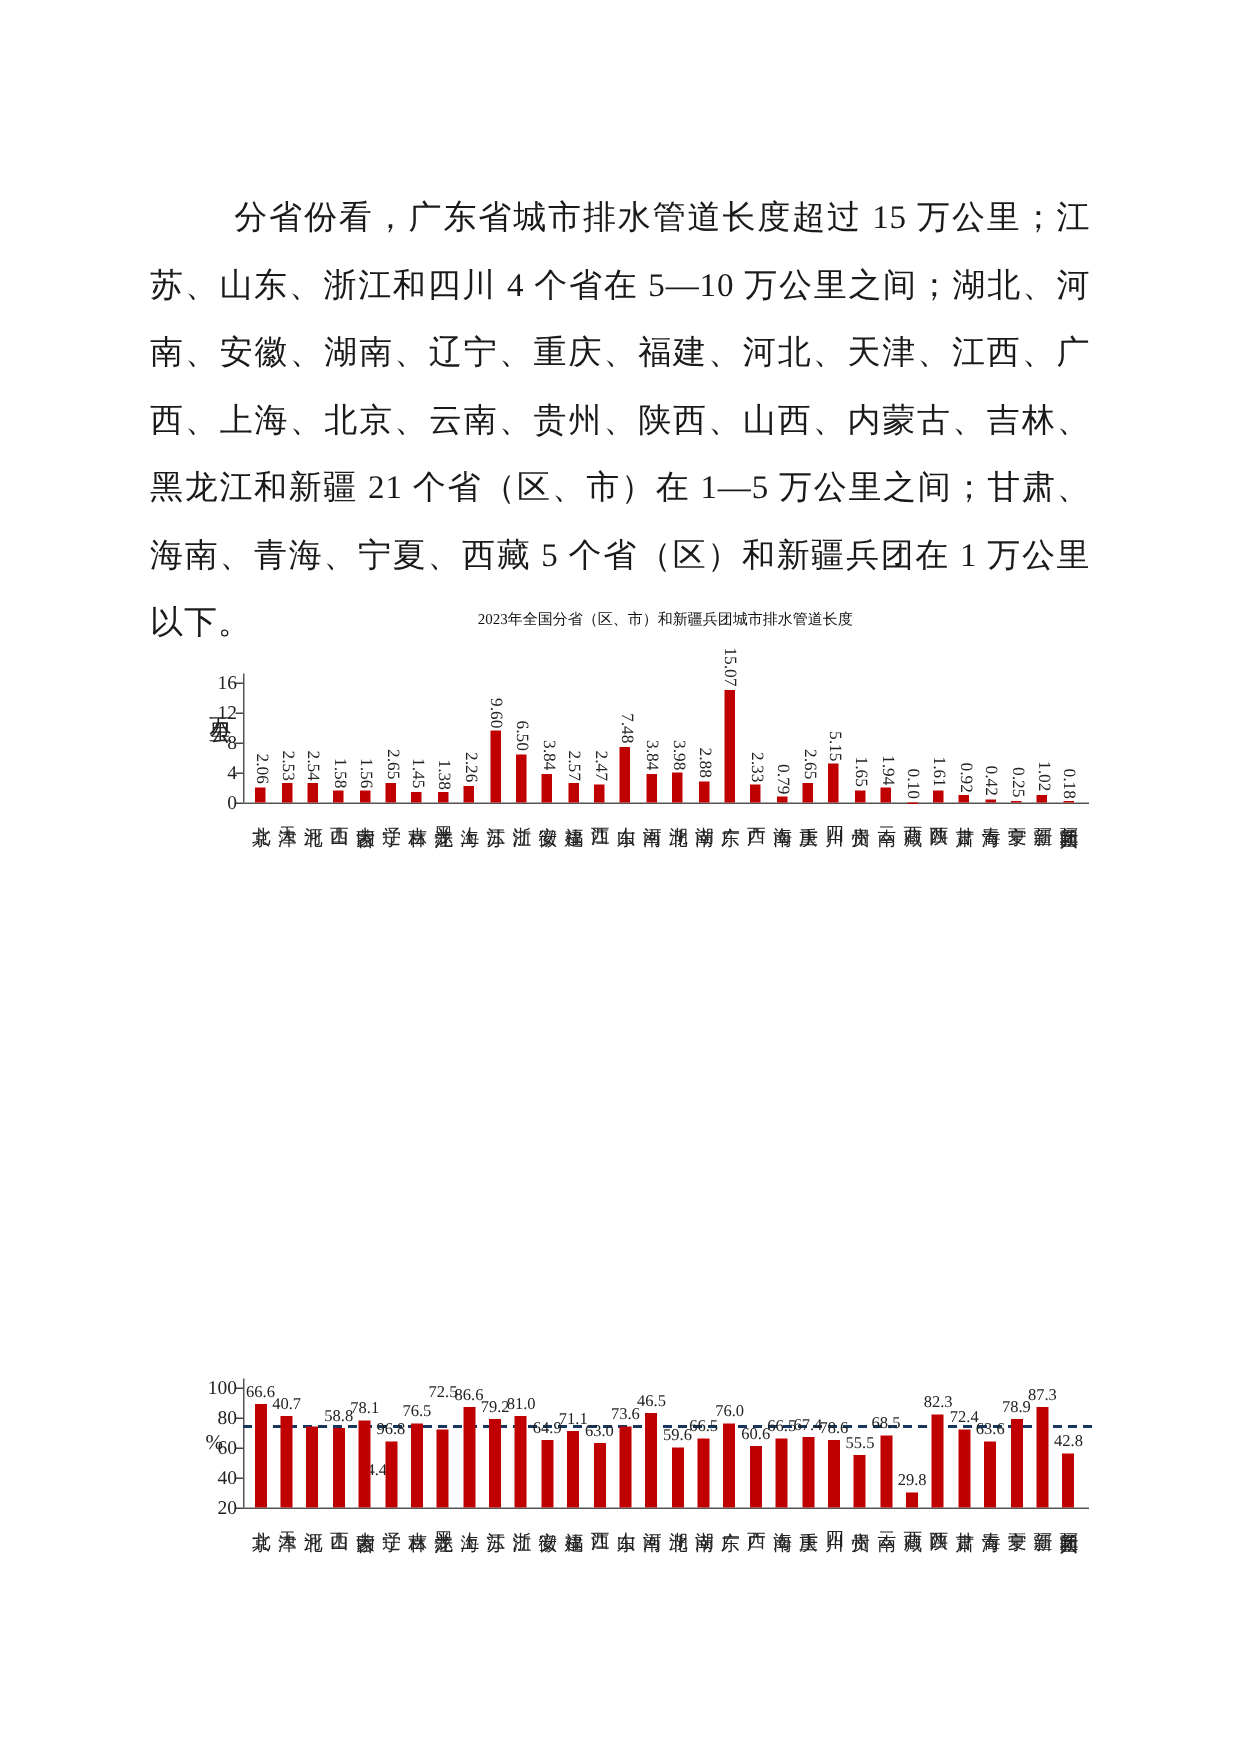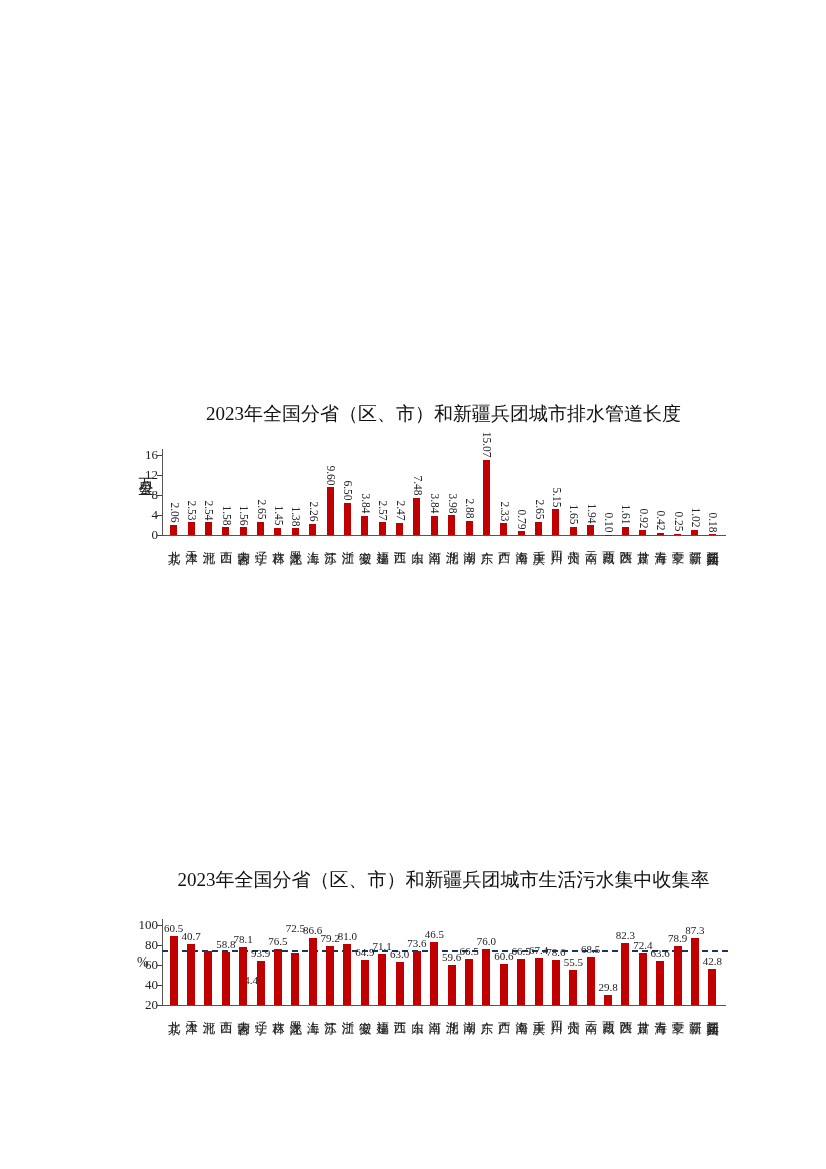--- a/index.html
+++ b/index.html
@@ -10,21 +10,21 @@
   }
   .para{
     position:absolute;left:100px;width:627px;
     font-size:22px;line-height:45px;letter-spacing:0.6px;
     text-align:justify;text-indent:2.55em;
   }
   #para1{top:100px;}
   #para2{top:600px;}
   .chart-title{
     position:absolute;left:165px;width:557px;text-align:center;
-    font-size:19px;line-height:22px;color:#111;
+    font-size:10px;line-height:22px;color:#111;
   }
   #chart1-title{top:403px;}
   #chart2-title{top:869px;}
   #legend{
     position:absolute;left:165px;width:557px;top:896px;height:20px;
     display:flex;justify-content:center;align-items:center;gap:5px;
     font-size:13.5px;color:#111;white-space:nowrap;
   }
   .legend-swatch{width:30px;height:11px;background:#c00000;}
   .legend-dash{width:36px;height:0;border-top:2.5px dashed #17375e;margin:0 3px;}
@@ -48,27 +48,27 @@
     font-size:15px;letter-spacing:2px;color:#222;
   }
   .ylabel-pct{position:absolute;left:137px;top:955px;font-size:14px;color:#222;}
   #page-number{position:absolute;left:0;top:1078px;width:826px;text-align:center;font-size:13px;color:#333;}
 </style>
 </head>
 <body>
 
 <div class="page">
 
+  <p id="para1" class="para">分省份看，广东省城市排水管道长度超过 15 万公里；江苏、山东、浙江和四川 4 个省在 5—10 万公里之间；湖北、河南、安徽、湖南、辽宁、重庆、福建、河北、天津、江西、广西、上海、北京、云南、贵州、陕西、山西、内蒙古、吉林、黑龙江和新疆 21 个省（区、市）在 1—5 万公里之间；甘肃、海南、青海、宁夏、西藏 5 个省（区）和新疆兵团在 1 万公里以下。</p>
 
   <div id="chart1-title" class="chart-title">2023年全国分省（区、市）和新疆兵团城市排水管道长度</div>
 
   <div class="ylabel-v">万公里</div>
 
 
-  <div id="chart2-title" class="chart-title">2023年全国分省（区、市）和新疆兵团城市生活污水集中收集率</div>
 
 
   <div class="ylabel-pct">%</div>
 
   <div id="chart-layer">
       <div class="axis-y" style="left: 162px; top: 449px; height: 86px;"></div>
       <div class="axis-x" style="left: 162px; top: 535px; width: 564px;"></div>
       <div class="tickmark" style="left: 157px; top: 535px;"></div>
       <div class="ytick-label" style="left: 120px; top: 527px;">0</div>
       <div class="tickmark" style="left: 157px; top: 515px;"></div>
@@ -182,36 +182,36 @@
       <div class="tickmark" style="left: 157px; top: 985px;"></div>
       <div class="ytick-label" style="left: 120px; top: 977px;">40</div>
       <div class="tickmark" style="left: 157px; top: 965px;"></div>
       <div class="ytick-label" style="left: 120px; top: 957px;">60</div>
       <div class="tickmark" style="left: 157px; top: 945px;"></div>
       <div class="ytick-label" style="left: 120px; top: 937px;">80</div>
       <div class="tickmark" style="left: 157px; top: 925px;"></div>
       <div class="ytick-label" style="left: 120px; top: 917px;">100</div>
       <div class="refline" style="left: 162px; top: 950.4px; width: 566px;"></div>
       <div class="bar" style="left: 169.688px; top: 936px; width: 8px; height: 69px;"></div>
-      <div class="vlabel hor" style="left: 156.688px; top: 922px;">60.5</div>
+      <div class="vlabel hor" style="left: 156.688px; top: 922px;">66.6</div>
       <div class="xlab" style="left: 165.188px; top: 1011px;">北京</div>
       <div class="bar" style="left: 187.062px; top: 944.3px; width: 8px; height: 60.7px;"></div>
       <div class="vlabel hor" style="left: 174.062px; top: 930.3px;">40.7</div>
       <div class="xlab" style="left: 182.562px; top: 1011px;">天津</div>
       <div class="bar" style="left: 204.438px; top: 950.6px; width: 8px; height: 54.4px;"></div>
       <div class="vlabel hor" style="left: 191.438px; top: 974px; margin-left: 40px;">74.4</div>
       <div class="xlab" style="left: 199.938px; top: 1011px;">河北</div>
       <div class="bar" style="left: 221.812px; top: 952.4px; width: 8px; height: 52.6px;"></div>
       <div class="vlabel hor" style="left: 208.812px; top: 938.4px;">58.8</div>
       <div class="xlab" style="left: 217.312px; top: 1011px;">山西</div>
       <div class="bar" style="left: 239.188px; top: 946.9px; width: 8px; height: 58.1px;"></div>
       <div class="vlabel hor" style="left: 226.188px; top: 932.9px;">78.1</div>
       <div class="xlab" style="left: 234.688px; top: 1011px;">内蒙古</div>
       <div class="bar" style="left: 256.562px; top: 960.5px; width: 8px; height: 44.5px;"></div>
-      <div class="vlabel hor" style="left: 243.562px; top: 946.5px;">93.9</div>
+      <div class="vlabel hor" style="left: 243.562px; top: 946.5px;">96.8</div>
       <div class="xlab" style="left: 252.062px; top: 1011px;">辽宁</div>
       <div class="bar" style="left: 273.938px; top: 948.5px; width: 8px; height: 56.5px;"></div>
       <div class="vlabel hor" style="left: 260.938px; top: 934.5px;">76.5</div>
       <div class="xlab" style="left: 269.438px; top: 1011px;">吉林</div>
       <div class="bar" style="left: 291.312px; top: 952.5px; width: 8px; height: 52.5px;"></div>
       <div class="vlabel hor" style="left: 278.312px; top: 922px;">72.5</div>
       <div class="xlab" style="left: 286.812px; top: 1011px;">黑龙江</div>
       <div class="bar" style="left: 308.688px; top: 938.4px; width: 8px; height: 66.6px;"></div>
       <div class="vlabel hor" style="left: 295.688px; top: 924.4px;">86.6</div>
       <div class="xlab" style="left: 304.188px; top: 1011px;">上海</div>

